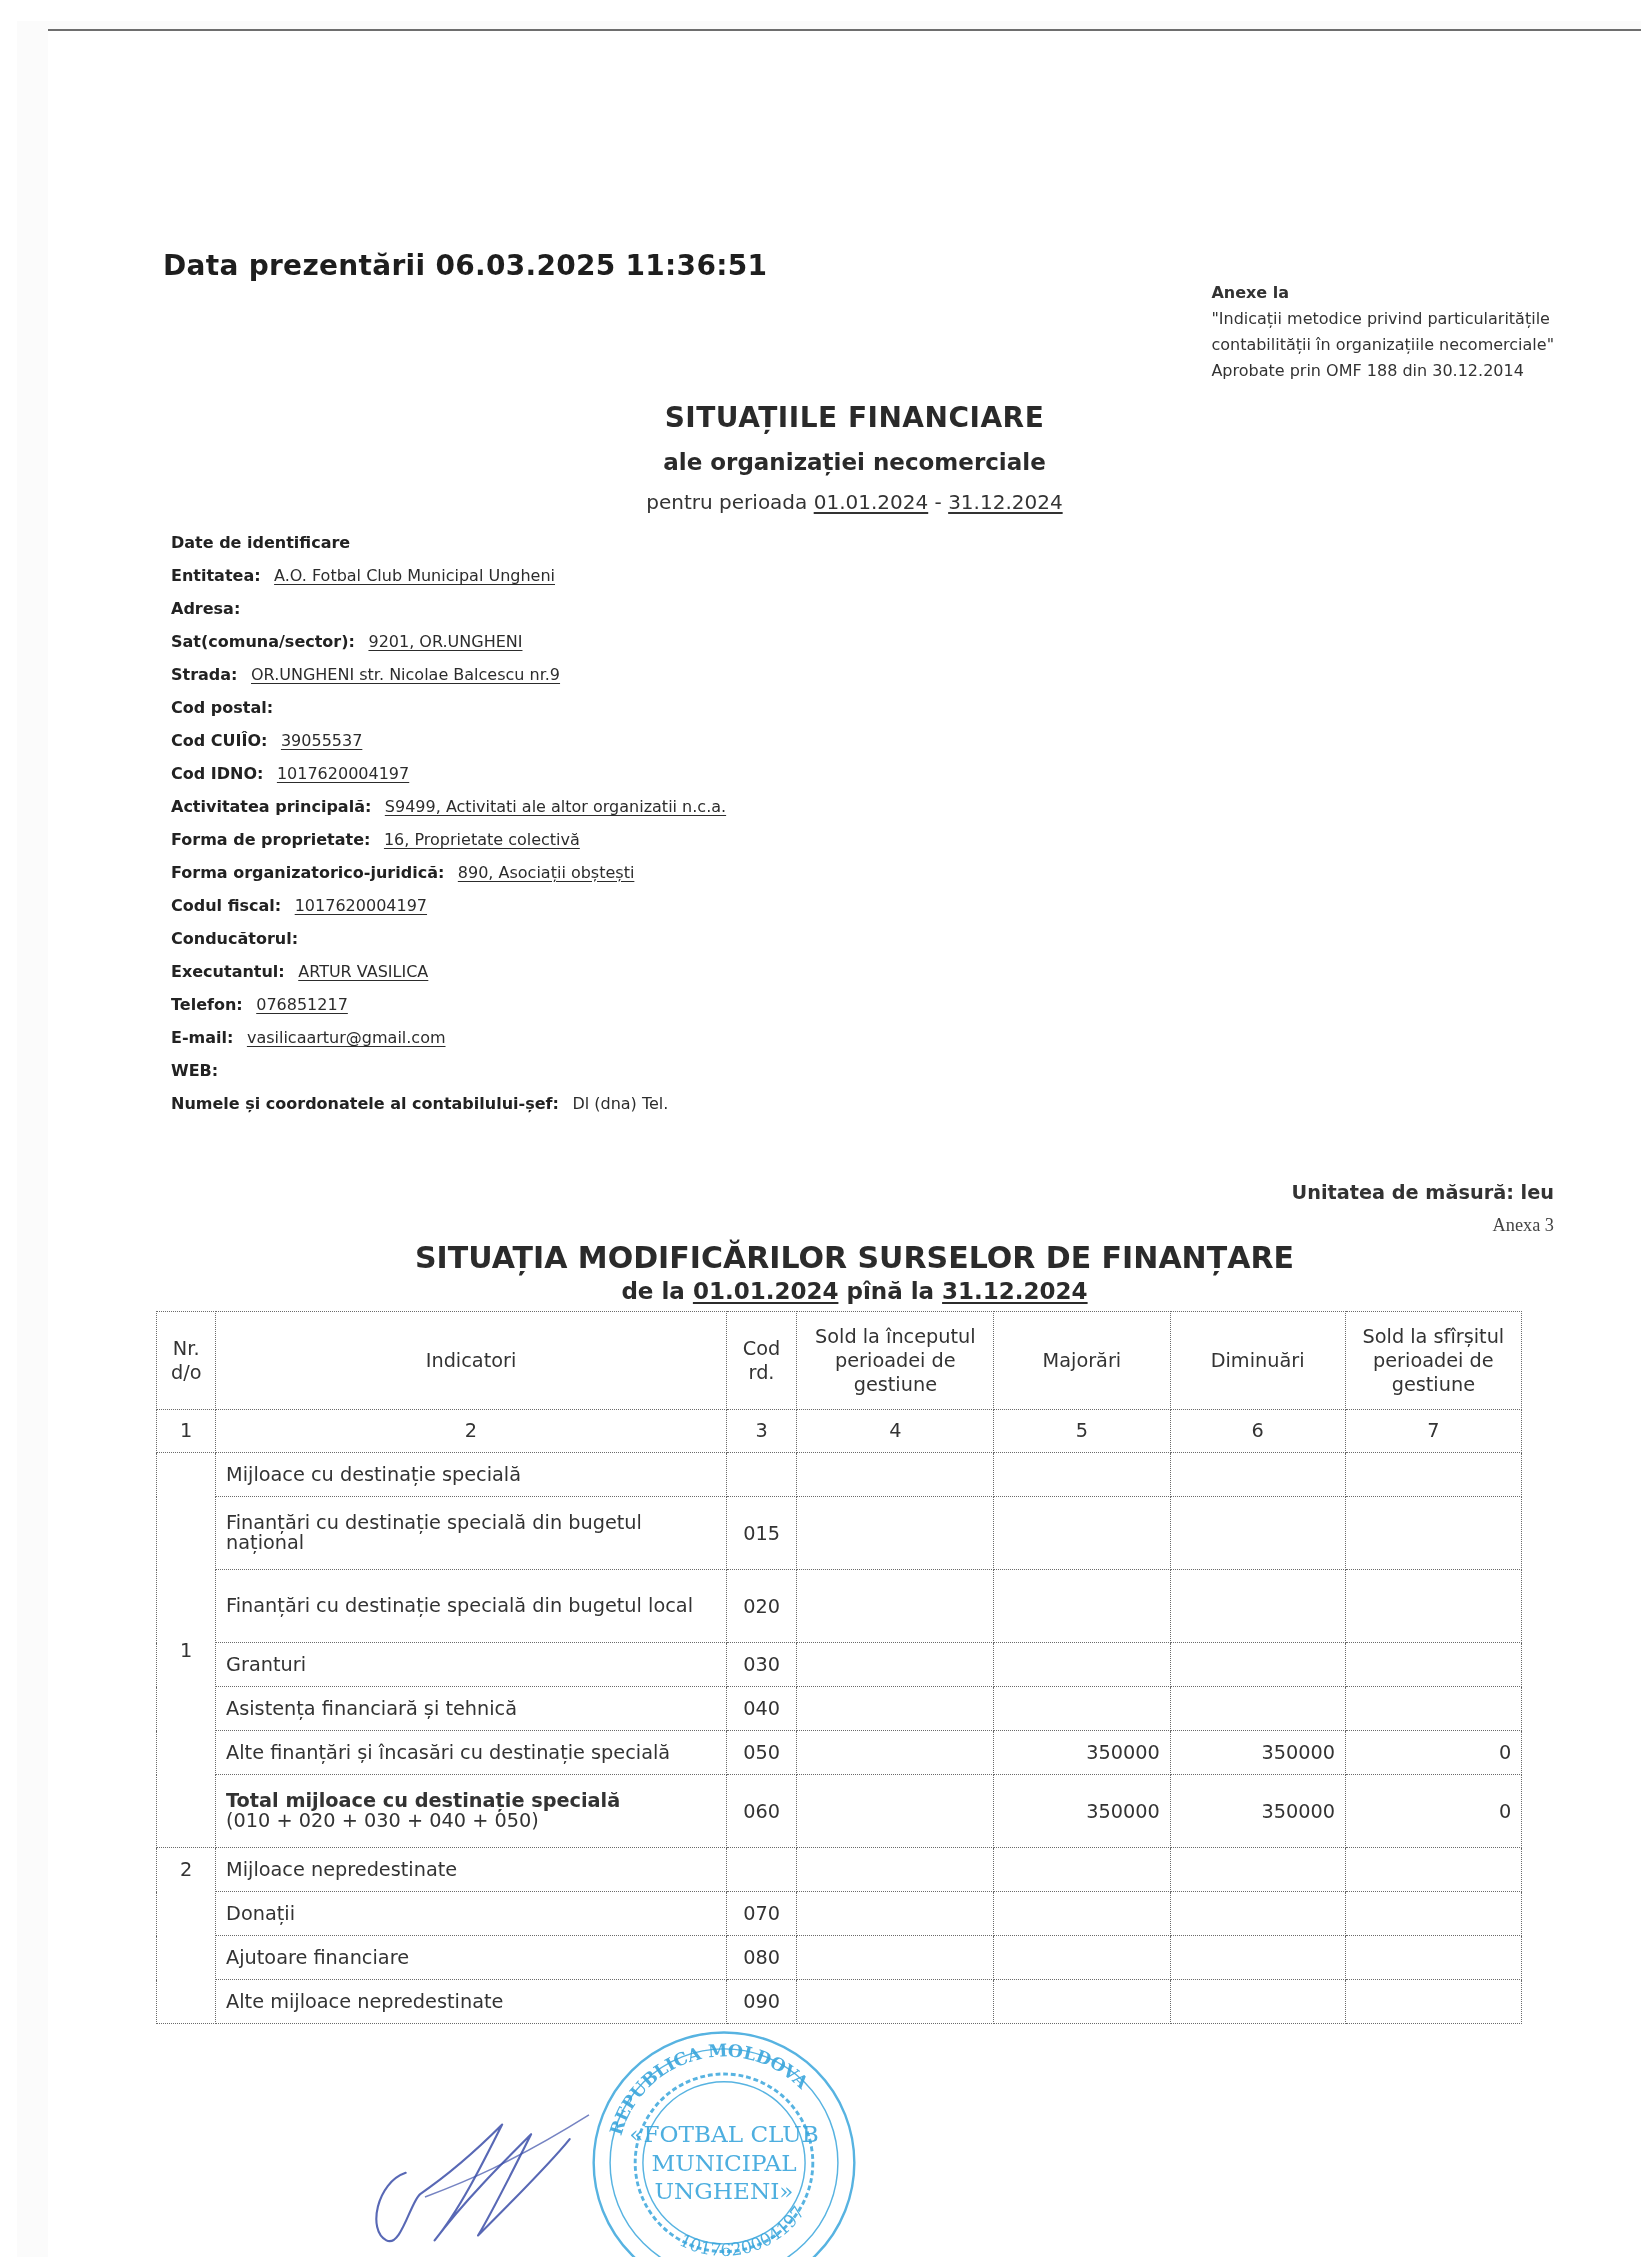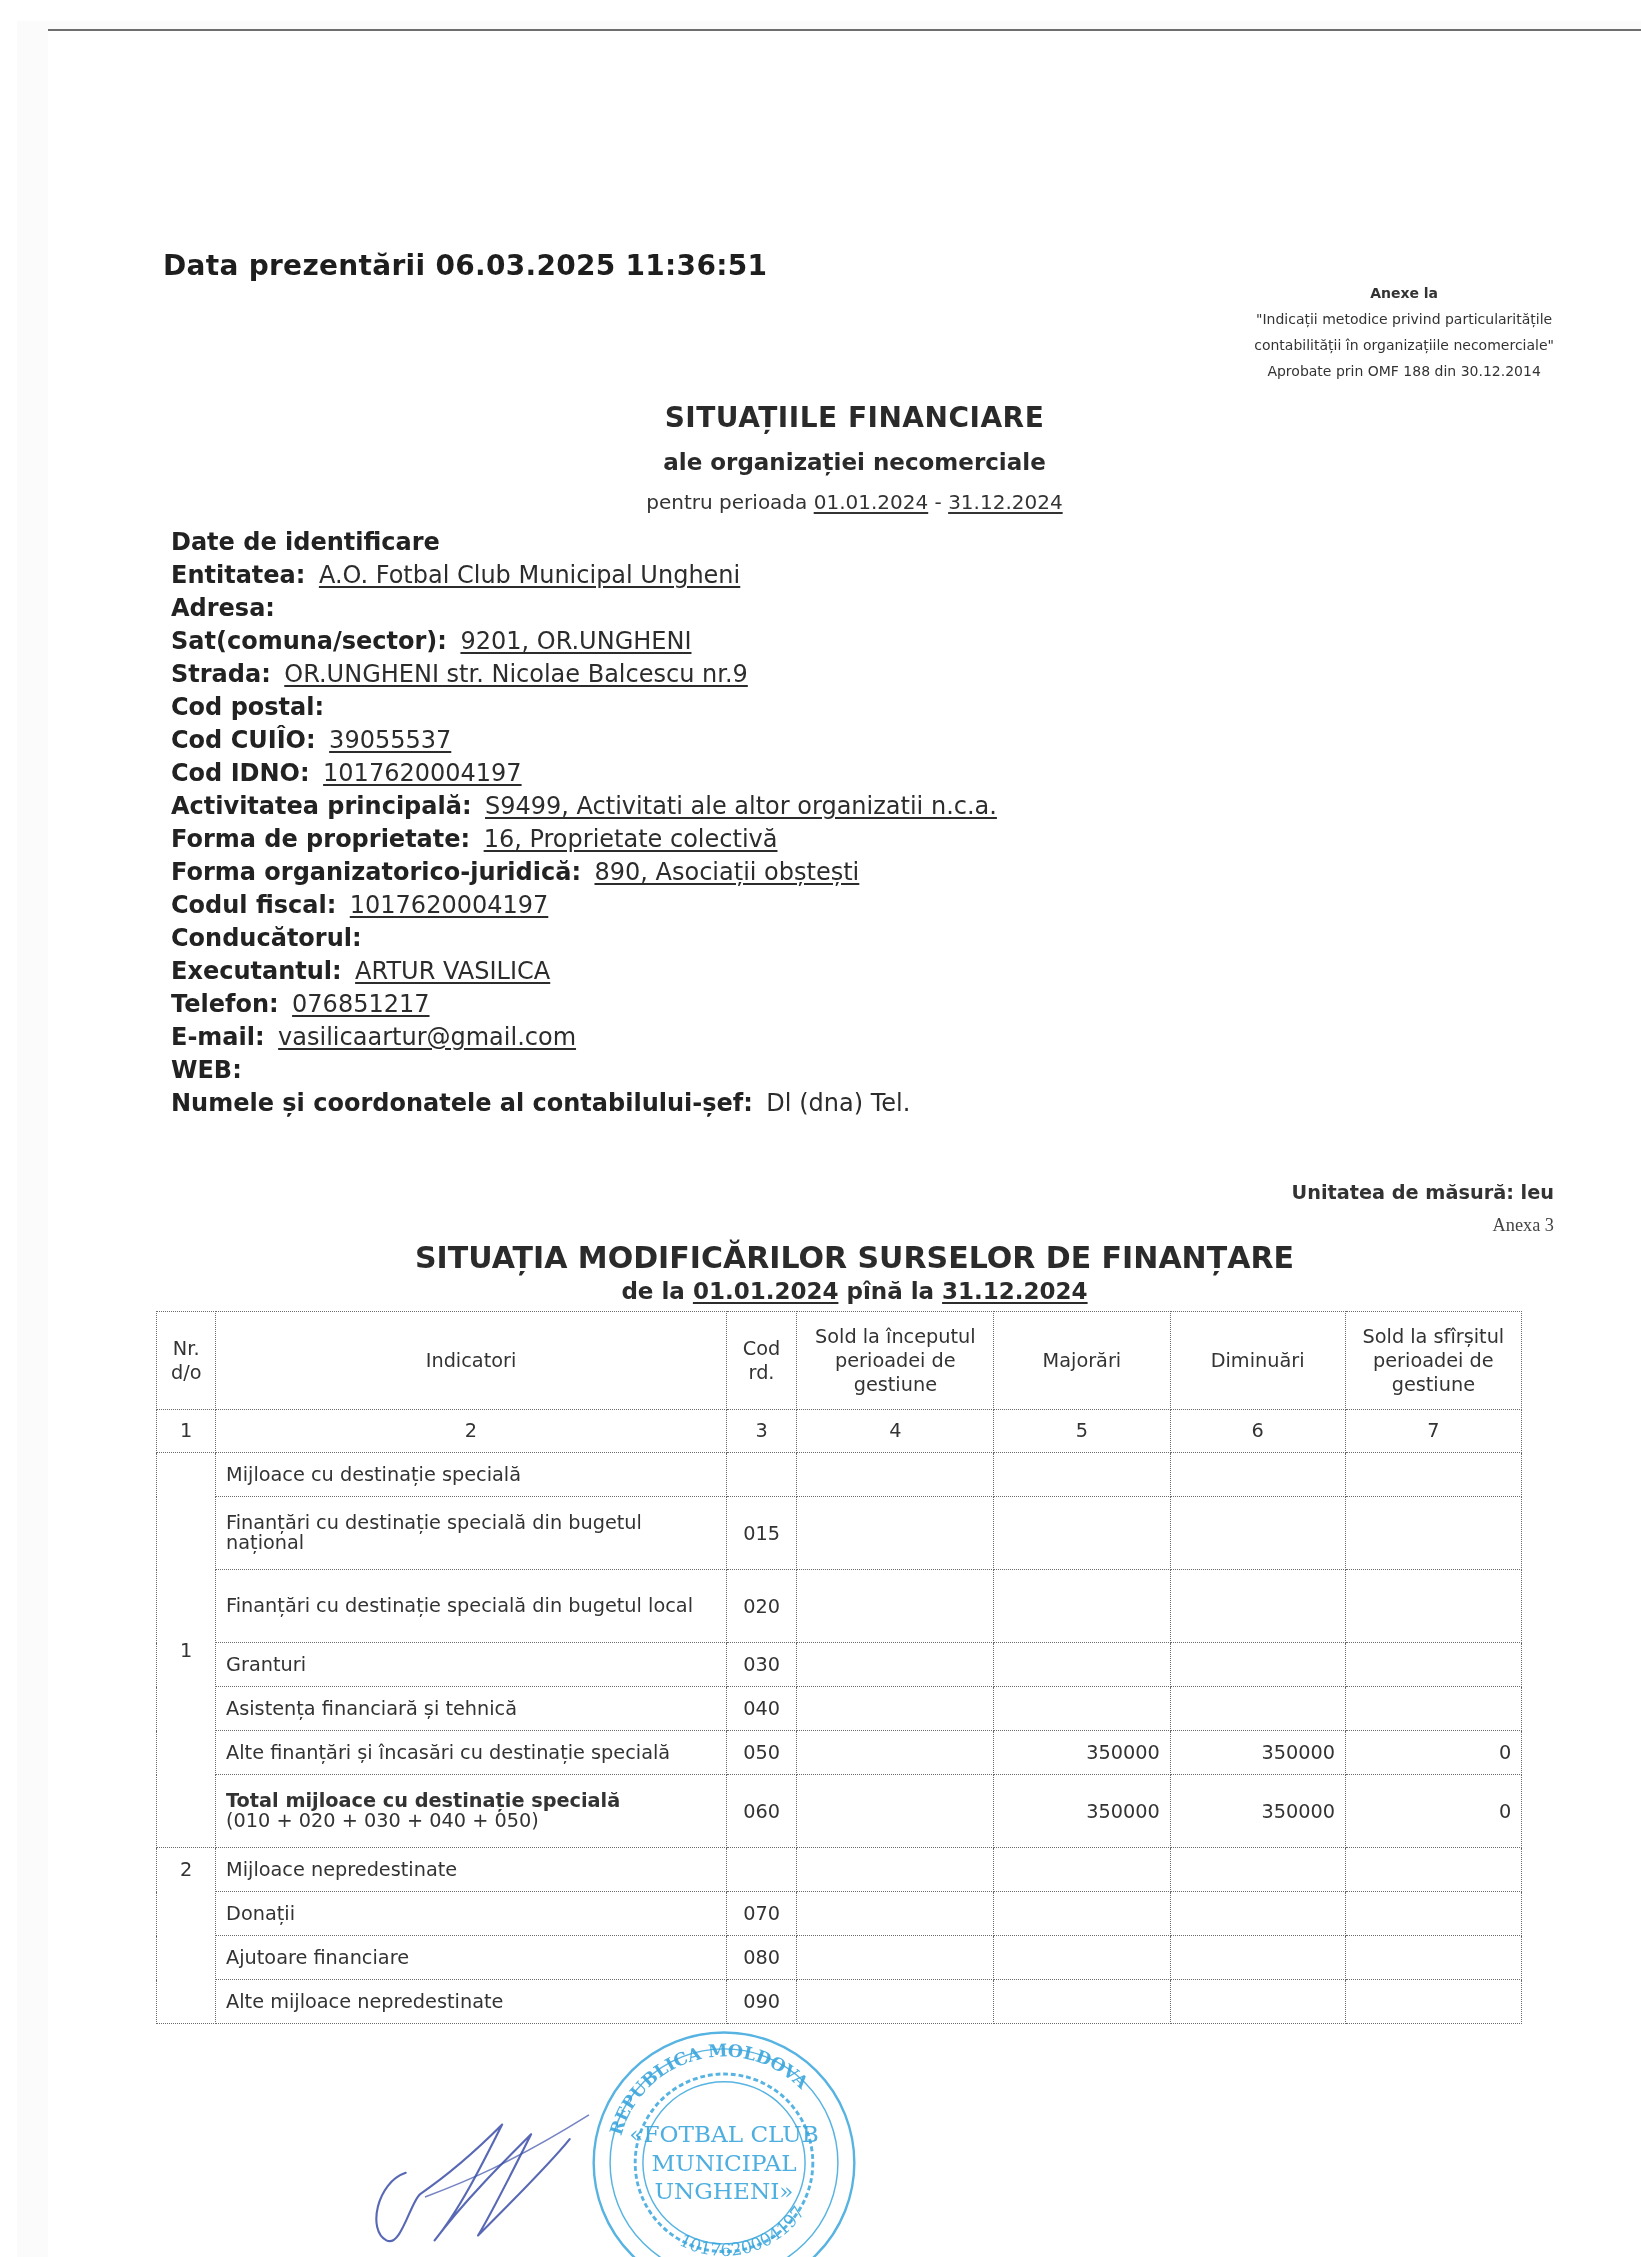--- a/index.html
+++ b/index.html
@@ -17,37 +17,37 @@
     position: absolute; left: 48px; top: 29px; width: 1593px; height: 2228px;
     background: #ffffff;
     border-top: 2.9px solid #6e6e6e;
   }
   .abs { position: absolute; white-space: nowrap; }
   .date-presented {
     left: 163px; top: 249px; font-size: 28px; font-weight: bold; color: #1e1e1e;
     letter-spacing: 0.3px;
   }
   .annex-block {
-    right: 87px; top: 280px; text-align: center; font-size: 14px; line-height: 26px; color: #333;
+    right: 87px; top: 280px; text-align: left; font-size: 16px; line-height: 26px; color: #333;
   }
   .annex-block .b { font-weight: bold; }
   .title-main {
     left: 0; width: 1709px; top: 401px; text-align: center; font-size: 28px; font-weight: bold; color: #2a2a2a;
     letter-spacing: 0.5px;
   }
   .title-sub {
     left: 0; width: 1709px; top: 449px; text-align: center; font-size: 23px; font-weight: bold; color: #2a2a2a;
   }
   .title-period {
     left: 0; width: 1709px; top: 490px; text-align: center; font-size: 20px; color: #333;
   }
   u { text-decoration: underline; text-underline-offset: 2.9px; }
 
   .ident {
-    position: absolute; left: 171px; top: 526px; font-size: 24px; line-height: 33px; color: #222;
+    position: absolute; left: 171px; top: 526px; font-size: 16px; line-height: 33px; color: #222;
   }
   .ident .row { white-space: nowrap; height: 33px; }
   .ident .lbl { font-weight: bold; }
   .ident .val { margin-left: 13.5px; text-decoration: underline; text-underline-offset: 2.9px; color: #2c2c2c; }
   .ident .val.plain { text-decoration: none; }
 
   .unit-label { right: 87px; top: 1181px; font-size: 19.3px; font-weight: bold; color: #333; }
   .annex3 { right: 87px; top: 1215px; font-size: 18.3px; color: #444; font-family: Liberation Serif, serif; }
 
   .table-title {

